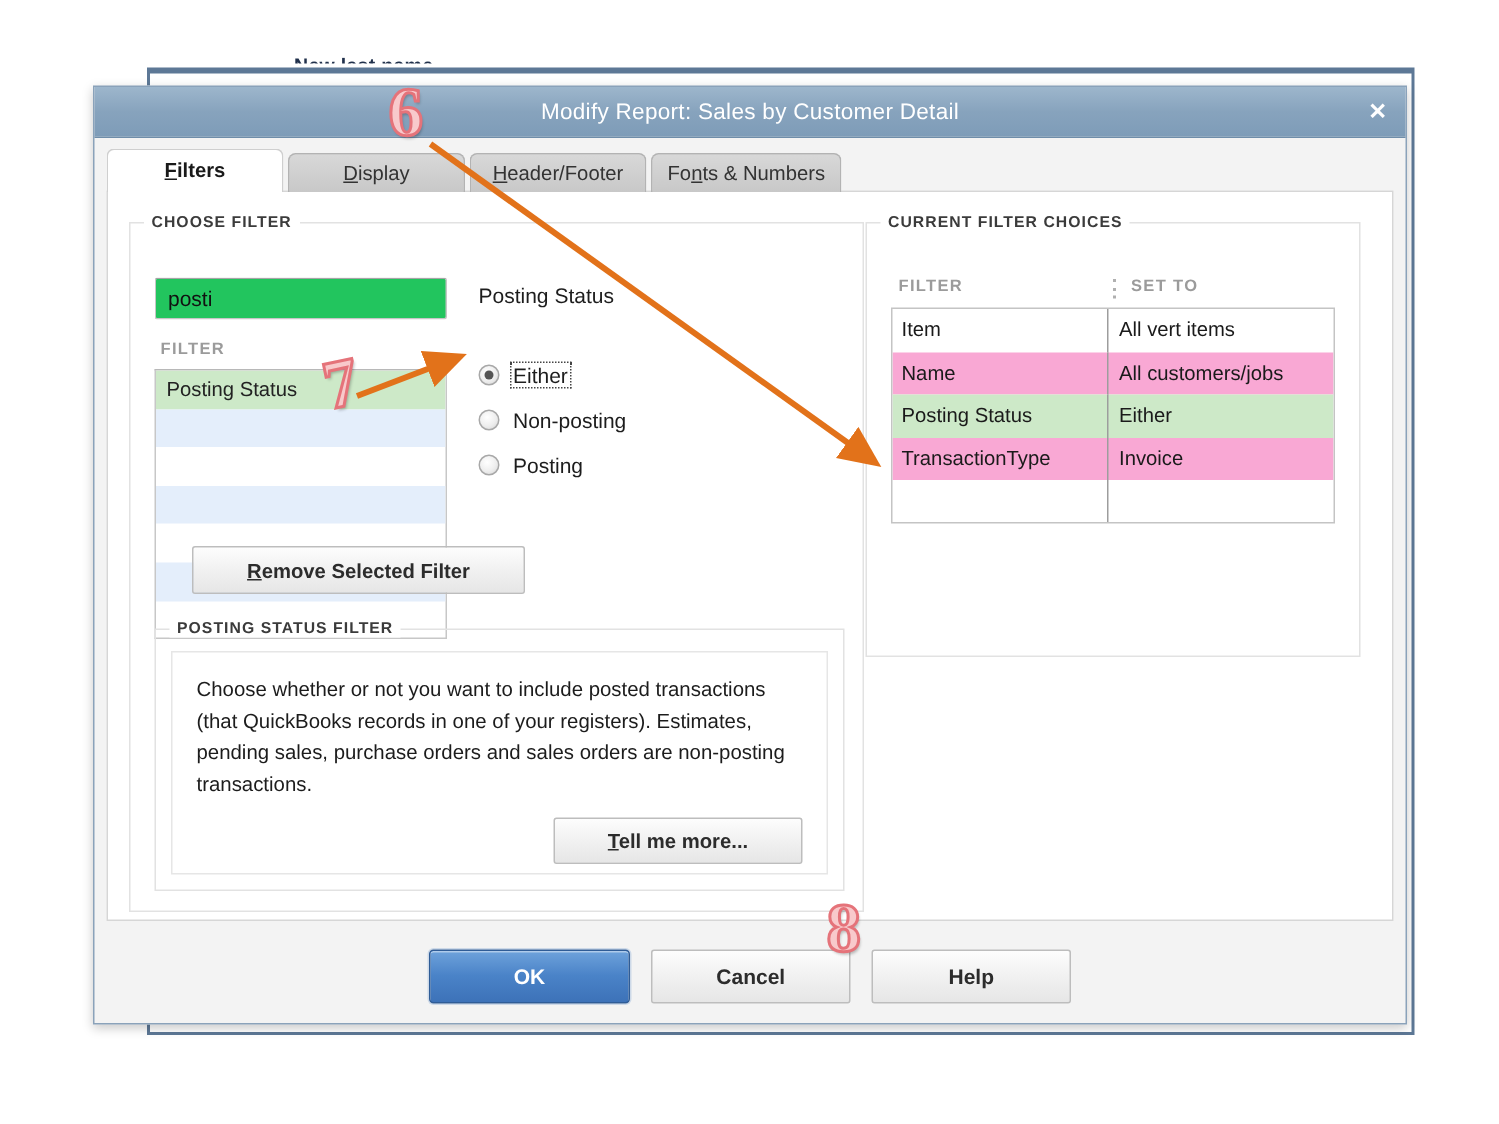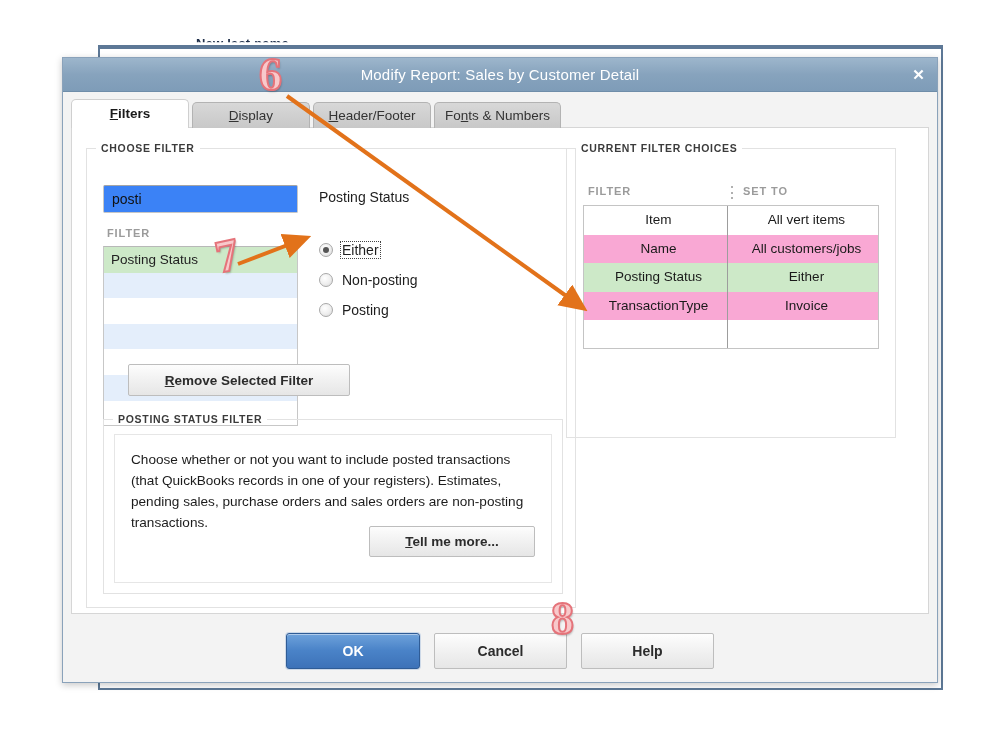--- a/index.html
+++ b/index.html
@@ -154,31 +154,31 @@
     left: 9px;
     background: #ffffff;
     padding: 0 5px;
     font-size: 10.5px;
     font-weight: bold;
     color: #3b3b3b;
     letter-spacing: .7px;
   }
 
   #grp-choose { left: 14px; top: 20px; width: 490px; height: 460px; }
-  #grp-current { left: 494px; top: 20px; width: 330px; height: 290px; text-align: center; }
+  #grp-current { left: 505px; top: 20px; width: 330px; height: 290px; }
   #grp-desc { left: 16px; top: 270px; width: 460px; height: 175px; }
 
   
   #search-input {
     position: absolute;
     left: 16px;
     top: 36px;
     width: 195px;
     height: 28px;
-    background: #3b82f6;
+    background: #22c55e;
     border: 1px solid #c6c6c6;
     border-top: 1px solid #a5a5a5;
     border-radius: 2px;
     box-sizing: border-box;
     font-family: "Liberation Sans", sans-serif;
     font-size: 14px;
     color: #111111;
     padding: 0 8px;
     outline: none;
   }
@@ -286,21 +286,21 @@
     font-weight: bold;
     color: #2c2c2c;
     cursor: pointer;
     box-sizing: border-box;
     text-align: center;
   }
 
   #tell-me-more {
     position: absolute;
     right: 16px;
-    bottom: 25px;
+    bottom: 6px;
     width: 166px;
     height: 31px;
   }
 
   
   #cfc-head {
     position: absolute;
     left: 16px;
     top: 36px;
     width: 296px;

